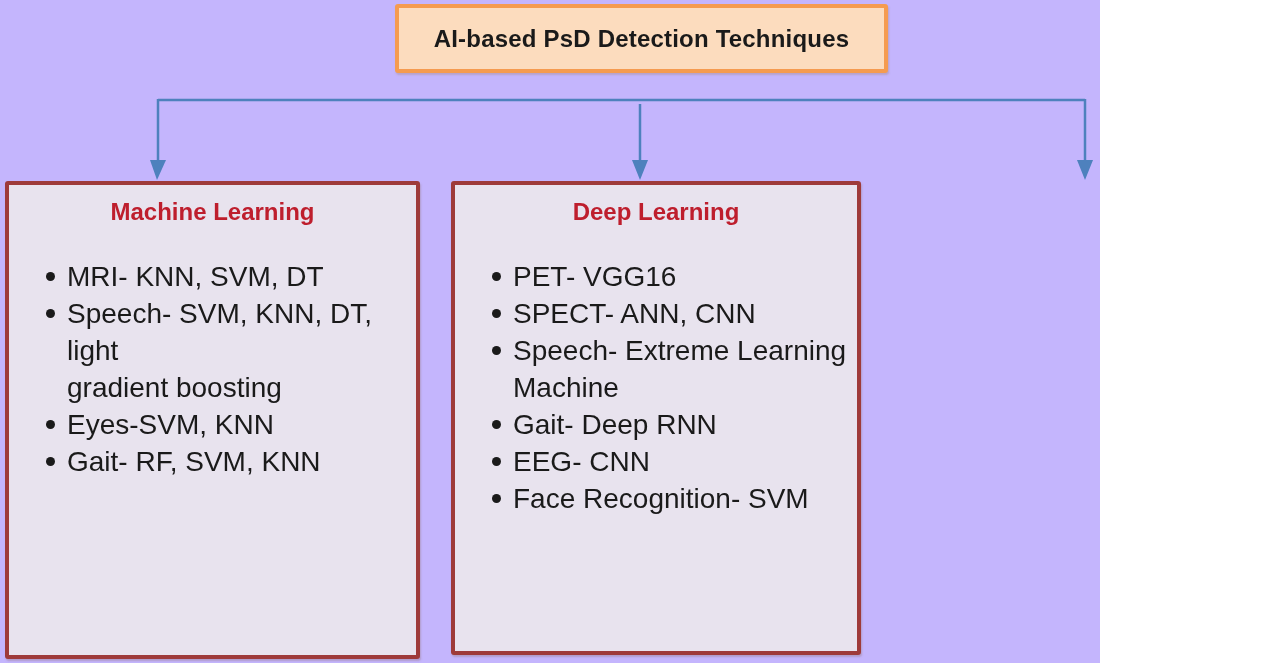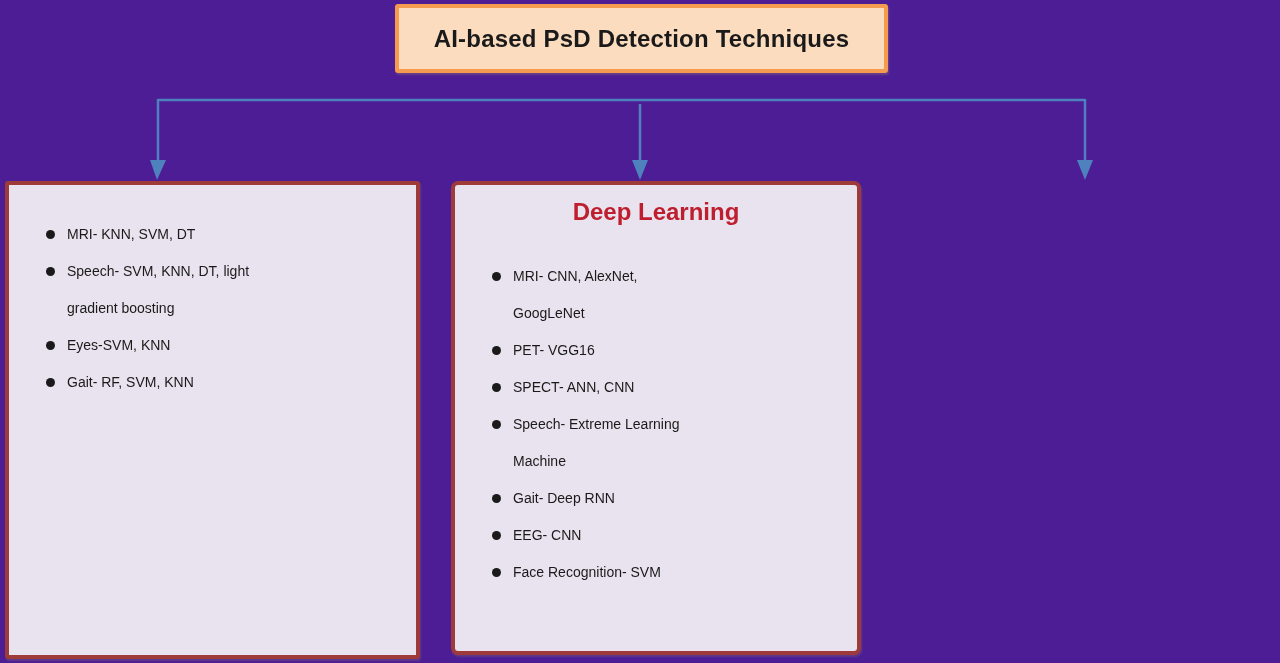--- a/index.html
+++ b/index.html
@@ -2,23 +2,23 @@
 <html><head>
 <meta charset="utf-8">
 <style>
   html, body {
     margin: 0;
     padding: 0;
     background: #ffffff;
   }
   .canvas {
     position: relative;
-    width: 1280px;
+    width: 1100px;
     height: 663px;
-    background: #4c1d95;
+    background: #c4b5fd;
     font-family: "Liberation Sans", sans-serif;
     overflow: hidden;
   }
 
   
   .title-box {
     position: absolute;
     left: 395px;
     top: 4px;
     width: 493px;
@@ -53,41 +53,41 @@
   .cat-box {
     position: absolute;
     top: 181px;
     box-sizing: border-box;
     background: #E8E3EE;
     border: 4px solid #9E3A3A;
     border-radius: 3px;
     box-shadow: 1px 2px 2px rgba(140, 110, 110, 0.35);
   }
   .cat-box.ml { left: 5px;   width: 415px; height: 478px; }
-  .cat-box.dl { left: 451px; width: 410px; height: 474px; border-radius: 7px; }
+  .cat-box.dl { left: 451px; width: 410px; height: 474px; }
   .cat-box.tl { left: 893px; width: 384px; height: 468px; }
 
   .cat-heading {
     margin-top: 12px;
     text-align: center;
     font-size: 24px;
     line-height: 30px;
     font-weight: bold;
     color: #BE1E2D;
   }
 
   ul.items {
     list-style: none;
     margin: 31px 0 0 0;
     padding: 0 8px 0 35px;
   }
   ul.items li {
     position: relative;
     padding-left: 23px;
-    font-size: 14px;
+    font-size: 28px;
     line-height: 37px;
     color: #1A1A1A;
     white-space: pre-wrap;
   }
   ul.items li::before {
     content: "";
     position: absolute;
     left: 2px;
     top: 14px;
     width: 9px;
@@ -113,34 +113,33 @@
       <path d="M1085,99 V161"></path>
     </g>
     <g fill="#4E81BD" stroke="none">
       <polygon points="150,160 166,160 157,180"></polygon>
       <polygon points="632,160 648,160 640,180"></polygon>
       <polygon points="1077,160 1093,160 1085,180"></polygon>
     </g>
   </svg>
 
   <div class="cat-box ml">
+    <div class="cat-heading">Machine Learning</div>
     <ul class="items">
       <li>MRI- KNN, SVM, DT</li>
       <li>Speech- SVM, KNN, DT, light
 gradient boosting</li>
       <li>Eyes-SVM, KNN</li>
       <li>Gait- RF, SVM, KNN</li>
     </ul>
   </div>
 
   <div class="cat-box dl">
     <div class="cat-heading">Deep Learning</div>
     <ul class="items">
-      <li>MRI- CNN, AlexNet,
-GoogLeNet</li>
       <li>PET- VGG16</li>
       <li>SPECT- ANN, CNN</li>
       <li>Speech- Extreme Learning
 Machine</li>
       <li>Gait- Deep RNN</li>
       <li>EEG- CNN</li>
       <li>Face Recognition- SVM</li>
     </ul>
   </div>
 

